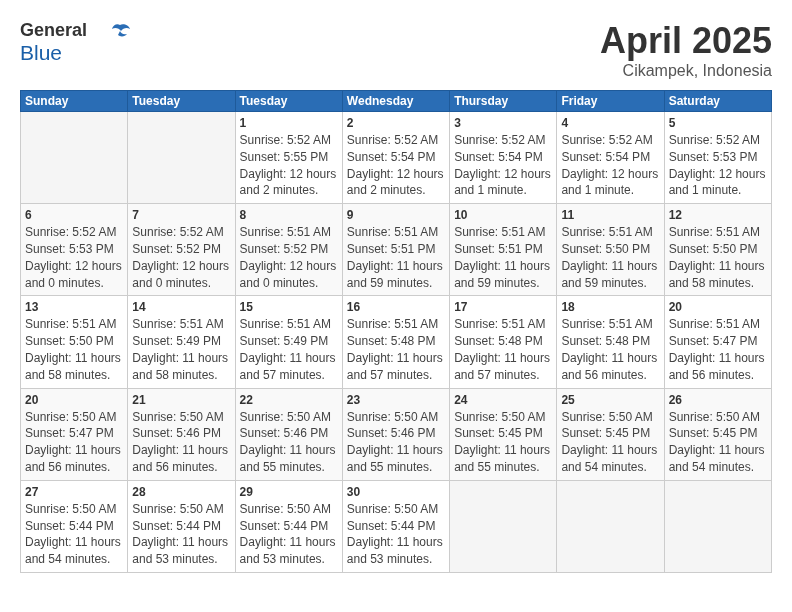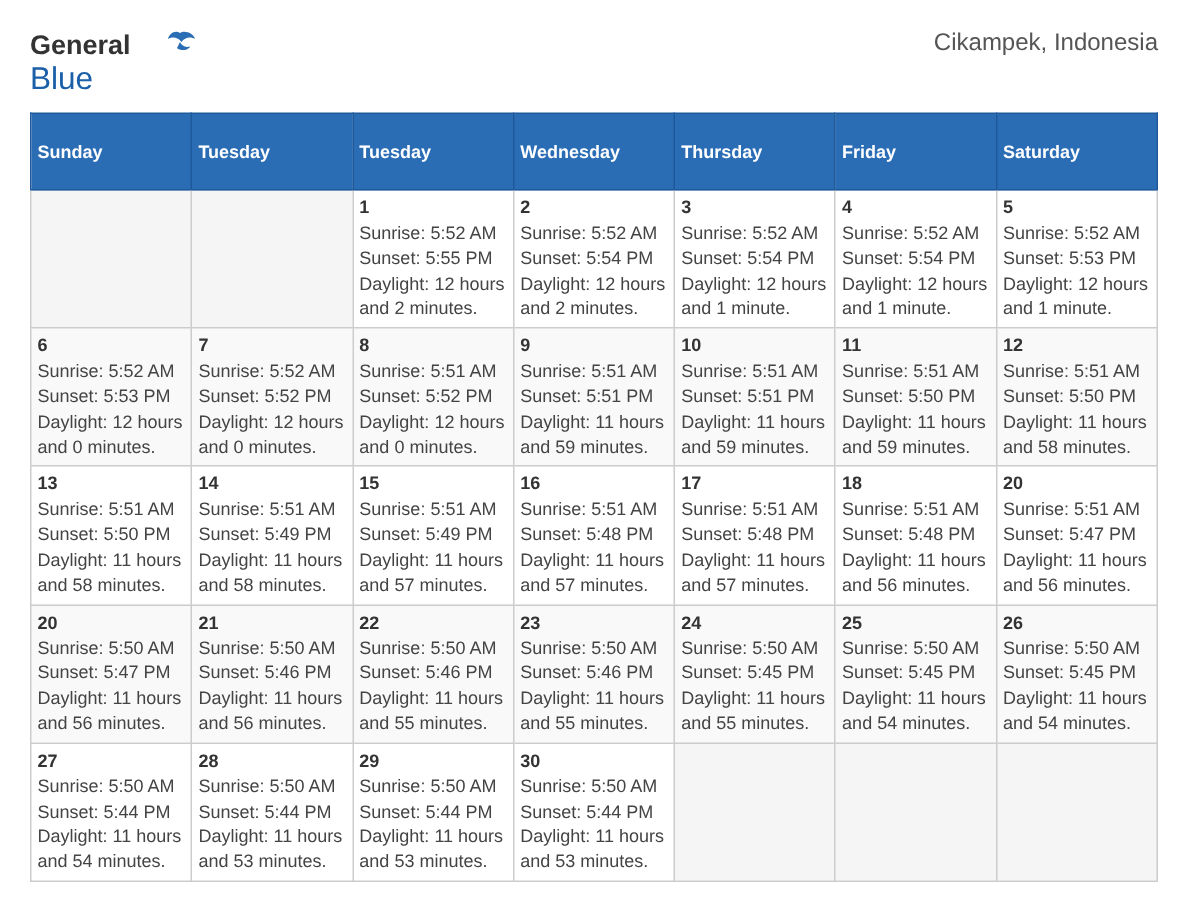--- a/index.html
+++ b/index.html
@@ -46,21 +46,21 @@
     .calendar-table {
       width: 100%;
       border-collapse: collapse;
       border: 1px solid #ccc;
     }
     .calendar-table th {
       background-color: #2a6db5;
       color: #fff;
       font-size: 12px;
       font-weight: bold;
-      padding: 18px 4px;
+      padding: 3px 4px;
       text-align: left;
       border: 1px solid #1e5a9a;
     }
     .calendar-table td {
       vertical-align: top;
       padding: 4px;
       border: 1px solid #ccc;
       width: calc(100% / 7);
       min-height: 80px;
       font-size: 10px;
@@ -84,31 +84,32 @@
     .empty-cell {
       background: #f5f5f5 !important;
     }
   </style>
 </head>
 <body>
 
 <div class="header-section">
   <div class="logo">
     <div style="display:flex;flex-direction:column;align-items:flex-start;">
-      <div style="display:flex;align-items:flex-start;gap:22px;">
+      <div style="display:flex;align-items:flex-end;gap:22px;">
         <span class="logo-text-general">General</span>
         <svg width="22" height="18" viewBox="0 0 22 18">
           <path d="M11 2 C14 0, 20 2, 21 6 C18 4, 14 5, 12 8 C10 5, 6 4, 3 6 C4 2, 8 0, 11 2Z" fill="#2a6db5"></path>
           <path d="M11 8 C12 10, 14 12, 18 11 C16 14, 11 14, 9 12Z" fill="#2a6db5"></path>
         </svg>
       </div>
       <span class="logo-text-blue">Blue</span>
     </div>
   </div>
   <div class="title-section">
+    <div class="month-title">April 2025</div>
     <div class="location-title">Cikampek, Indonesia</div>
   </div>
 </div>
 
 <table class="calendar-table">
   <thead>
     <tr>
     <th>Sunday</th>
         <th>Tuesday</th>
         <th>Tuesday</th>

